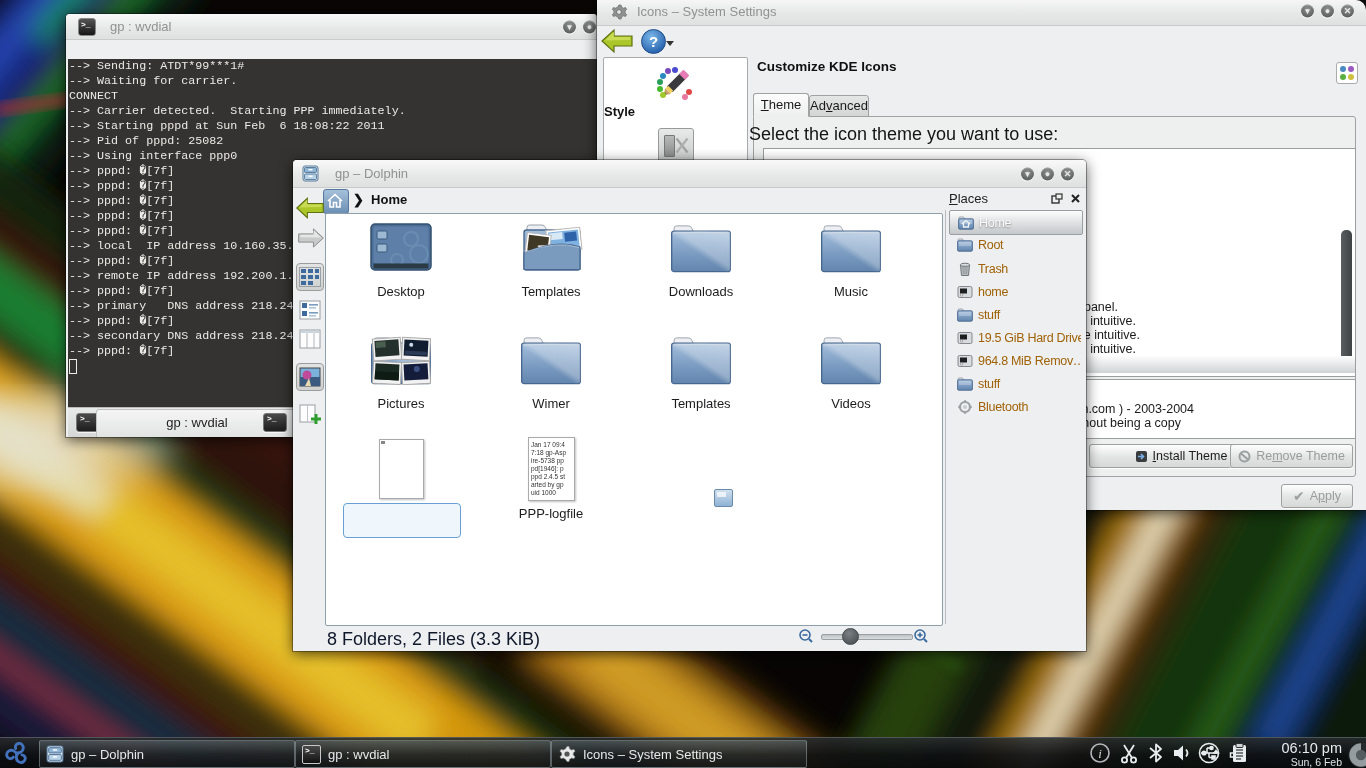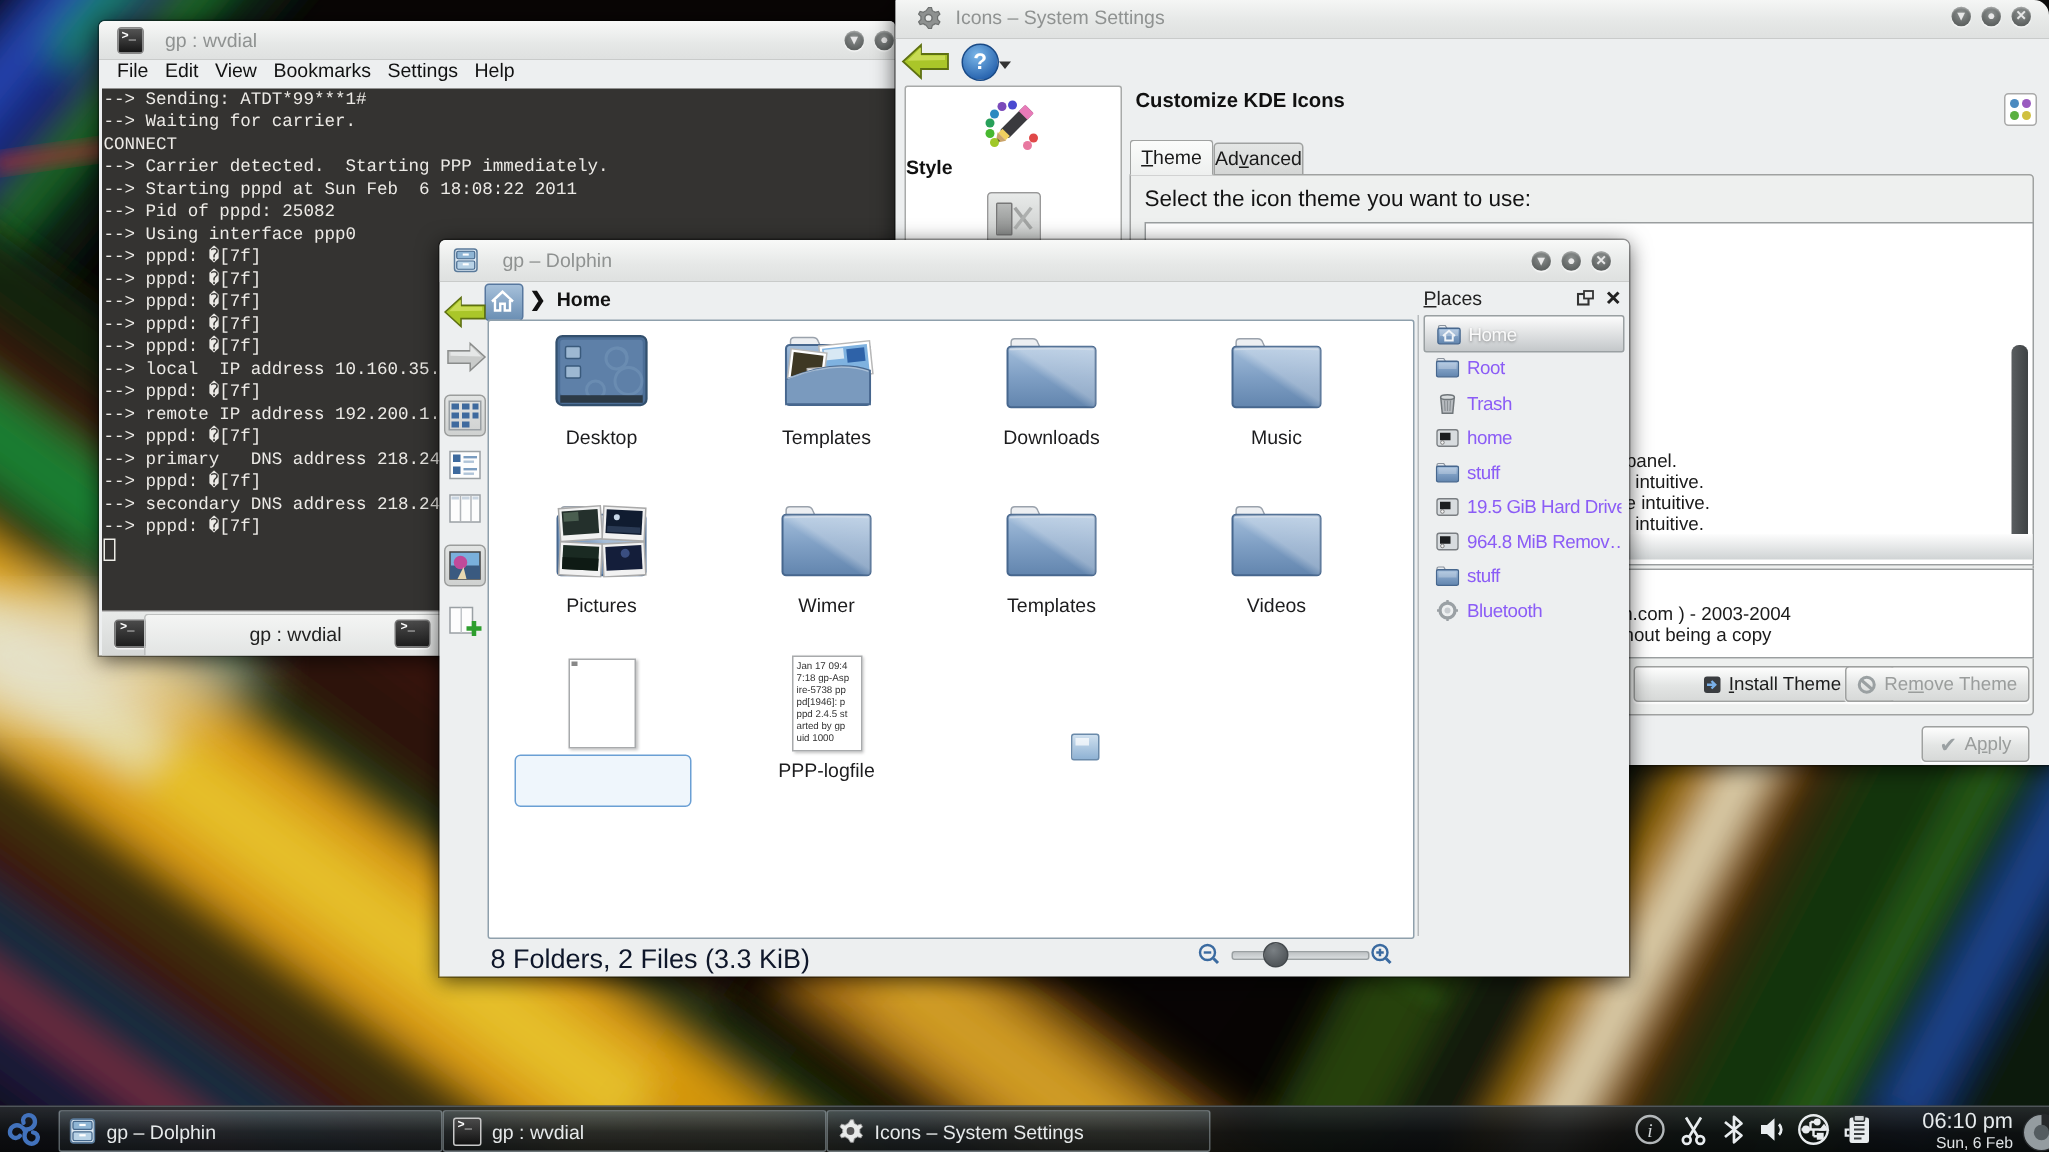--- a/index.html
+++ b/index.html
@@ -30,21 +30,21 @@
 #ssSide{position:absolute;left:6px;top:60px;width:143px;height:447px;background:#fff;border:1px solid #a8aaa9;border-radius:2px;}
 .tab{position:absolute;font-size:13px;color:#1a1a1a;text-align:center;border:1px solid #a0a2a1;border-radius:3px 3px 0 0;}
 .tab.on{background:linear-gradient(#fbfcfb,#eef0ef);border-bottom:1px solid #eef0ef;z-index:2;}
 .tab.off{background:linear-gradient(#e4e6e5,#d4d6d5);}
 .u{text-decoration:underline;}
 
 #dolph{left:293px;top:160px;width:793px;height:491px;z-index:30;}
 #dolph .tbar{height:27px;}
 .dicon-frame{border:1px solid #9b9d9c;border-radius:4px;background:linear-gradient(#e2e4e3,#cfd1d0);}
 .gridlabel{position:absolute;font-size:13px;color:#1c1c1e;text-align:center;}
-.prow{position:absolute;left:656px;width:132px;height:23px;font-size:12.5px;letter-spacing:-.3px;color:#8b5cf6;display:flex;align-items:center;white-space:nowrap;overflow:hidden;}
+.prow{position:absolute;left:656px;width:132px;height:23px;font-size:12.5px;letter-spacing:-.3px;color:#a16207;display:flex;align-items:center;white-space:nowrap;overflow:hidden;}
 .prow .pi{margin-left:8px;margin-right:5px;width:16px;height:16px;position:relative;}
 
 #bar{position:absolute;left:0;top:737px;width:1366px;height:31px;z-index:40;background:linear-gradient(rgba(40,44,46,.88),rgba(14,16,18,.93) 55%,rgba(8,10,11,.95));border-top:1px solid rgba(150,160,165,.5);}
 .task{position:absolute;top:2px;height:26px;background:linear-gradient(rgba(130,145,152,.38),rgba(70,80,85,.30) 50%,rgba(35,40,44,.32));border:1px solid rgba(170,185,190,.45);border-radius:2px;color:#e6e9ea;font-size:13px;display:flex;align-items:center;}
 .tray{position:absolute;top:3px;width:24px;height:24px;}
 </style></head>
 <body>
 <div id="screen">
 
 <svg class="abs" width="1366" height="768" style="left:0;top:0">
@@ -146,21 +146,20 @@
    <span class="ttext abs" style="left:44px;top:5px">gp : wvdial</span>
    <div class="wbtns" style="right:1px;">
           <div class="wbtn">
             <span>▾</span>
           </div>
           <div class="wbtn">
             <span>●</span>
           </div>
         </div>
  </div>
- <div id="termmenu"><span style="margin-left:12px">File</span><span>Edit</span><span>View</span><span>Bookmarks</span><span>Settings</span><span>Help</span></div>
  <div id="termbody">--&gt; Sending: ATDT*99***1#
 --&gt; Waiting for carrier.
 CONNECT
 --&gt; Carrier detected.  Starting PPP immediately.
 --&gt; Starting pppd at Sun Feb  6 18:08:22 2011
 --&gt; Pid of pppd: 25082
 --&gt; Using interface ppp0
 --&gt; pppd: �[7f]
 --&gt; pppd: �[7f]
 --&gt; pppd: �[7f]
@@ -240,21 +239,21 @@
  <div class="abs" style="left:160px;top:62px;font-weight:bold;font-size:13.5px;color:#101010">Customize KDE Icons</div>
  <div class="abs" style="left:739px;top:65px;width:20px;height:20px;background:#fff;border:1px solid #aaa;border-radius:3px;">
    <div class="abs" style="left:3px;top:3px;width:6px;height:6px;border-radius:50%;background:#4a8ac0"></div>
    <div class="abs" style="right:3px;top:3px;width:6px;height:6px;border-radius:50%;background:#9a5ac0"></div>
    <div class="abs" style="left:3px;bottom:3px;width:6px;height:6px;border-radius:50%;background:#5ab040"></div>
    <div class="abs" style="right:3px;bottom:3px;width:6px;height:6px;border-radius:50%;background:#d0c040"></div>
  </div>
  <div class="tab on" style="left:156px;top:96px;width:54px;height:22px;line-height:22px;"><span class="u">T</span>heme</div>
  <div class="tab off" style="left:212px;top:98px;width:58px;height:20px;line-height:20px;">Ad<span class="u">v</span>anced</div>
  <div class="abs" style="left:156px;top:119px;width:601px;height:359px;border:1px solid #a0a2a1;border-radius:0 3px 3px 3px;background:#eef0ef;"></div>
- <div class="abs" style="left:166px;top:127px;font-size:15px;color:#141414">Select the icon theme you want to use:</div>
+ <div class="abs" style="left:152px;top:127px;font-size:18px;color:#141414">Select the icon theme you want to use:</div>
 
  <div class="abs" style="left:166px;top:151px;width:591px;height:227px;background:#fff;border:1px solid #9a9e9f;">
     <div class="abs" style="right:3px;top:81px;width:11px;height:137px;background:linear-gradient(90deg,#5a5e60,#3e4244);border-radius:5px;"></div>
     <div class="abs" style="right:237px;top:151px;font-size:12.5px;color:#1a1a1a;white-space:nowrap">and simple style for the desktop panel.</div>
     <div class="abs" style="right:219px;top:165px;font-size:12.5px;color:#1a1a1a;white-space:nowrap">icon theme that is clean and intuitive.</div>
     <div class="abs" style="right:215px;top:179px;font-size:12.5px;color:#1a1a1a;white-space:nowrap">kon icon theme that is simple intuitive.</div>
     <div class="abs" style="right:219px;top:193px;font-size:12.5px;color:#1a1a1a;white-space:nowrap">con theme that is clean and intuitive.</div>
     <div class="abs" style="left:0;top:207px;width:100%;height:17px;background:linear-gradient(#fdfdfd,#cfd3d4);"></div>
  </div>
 

